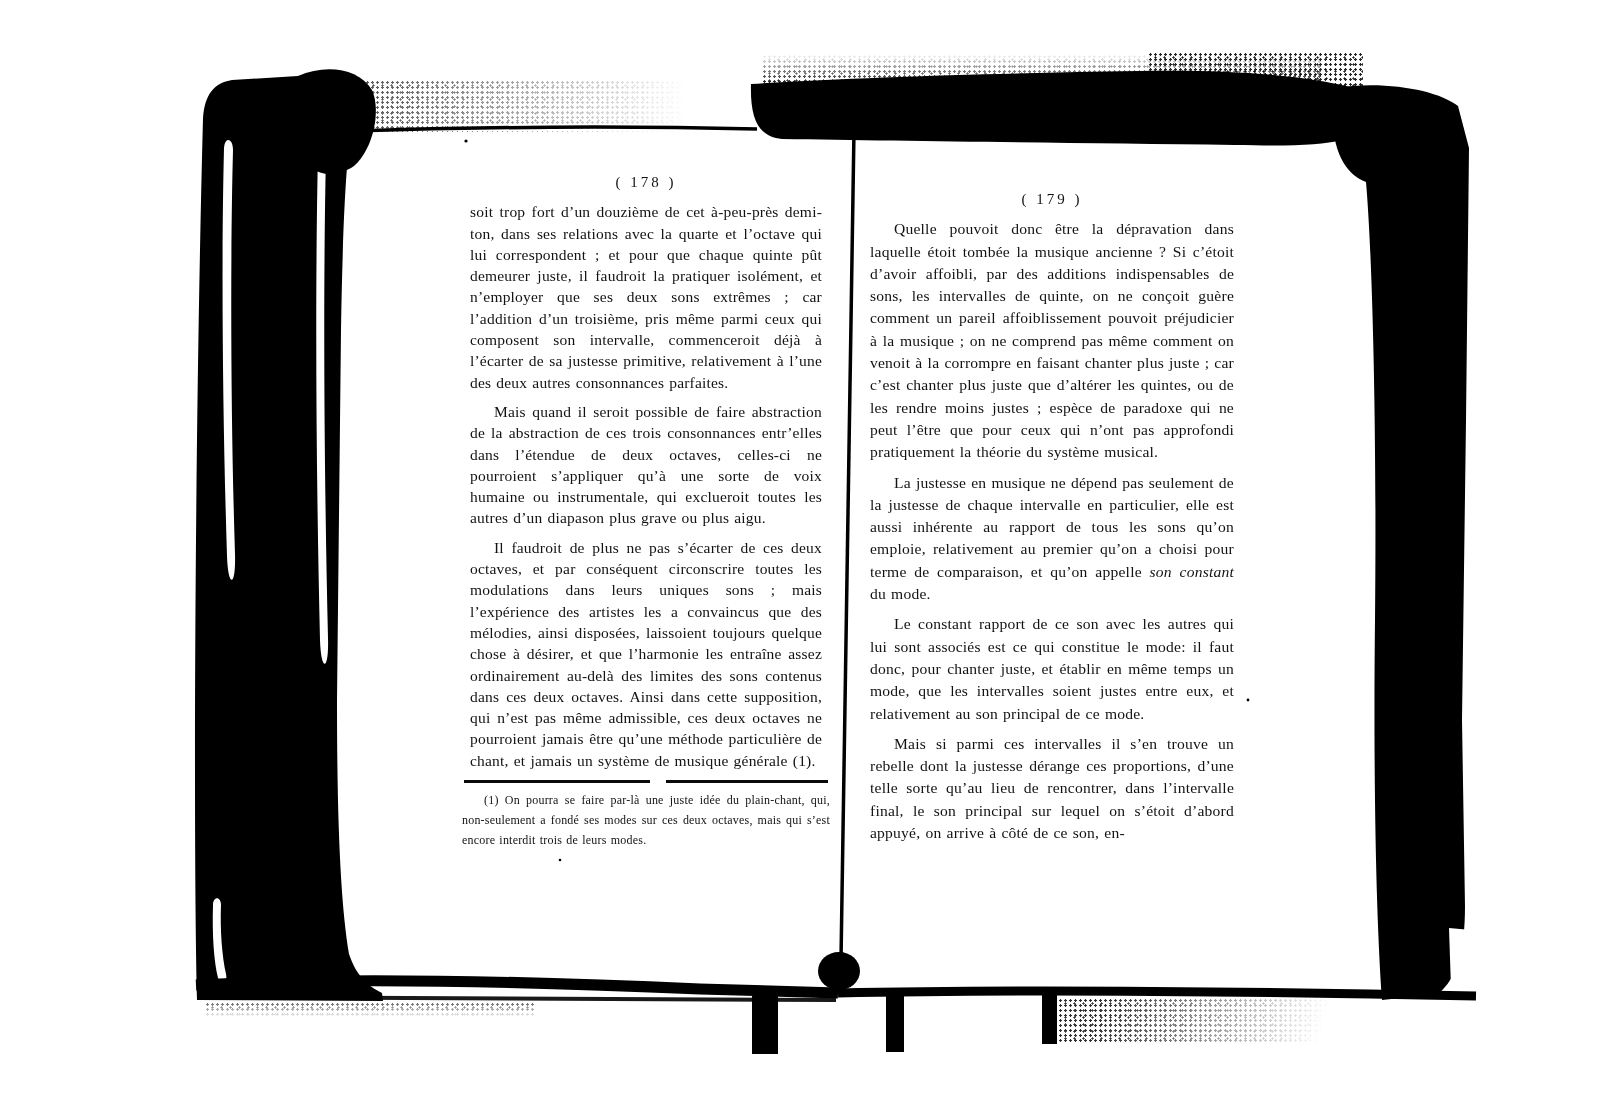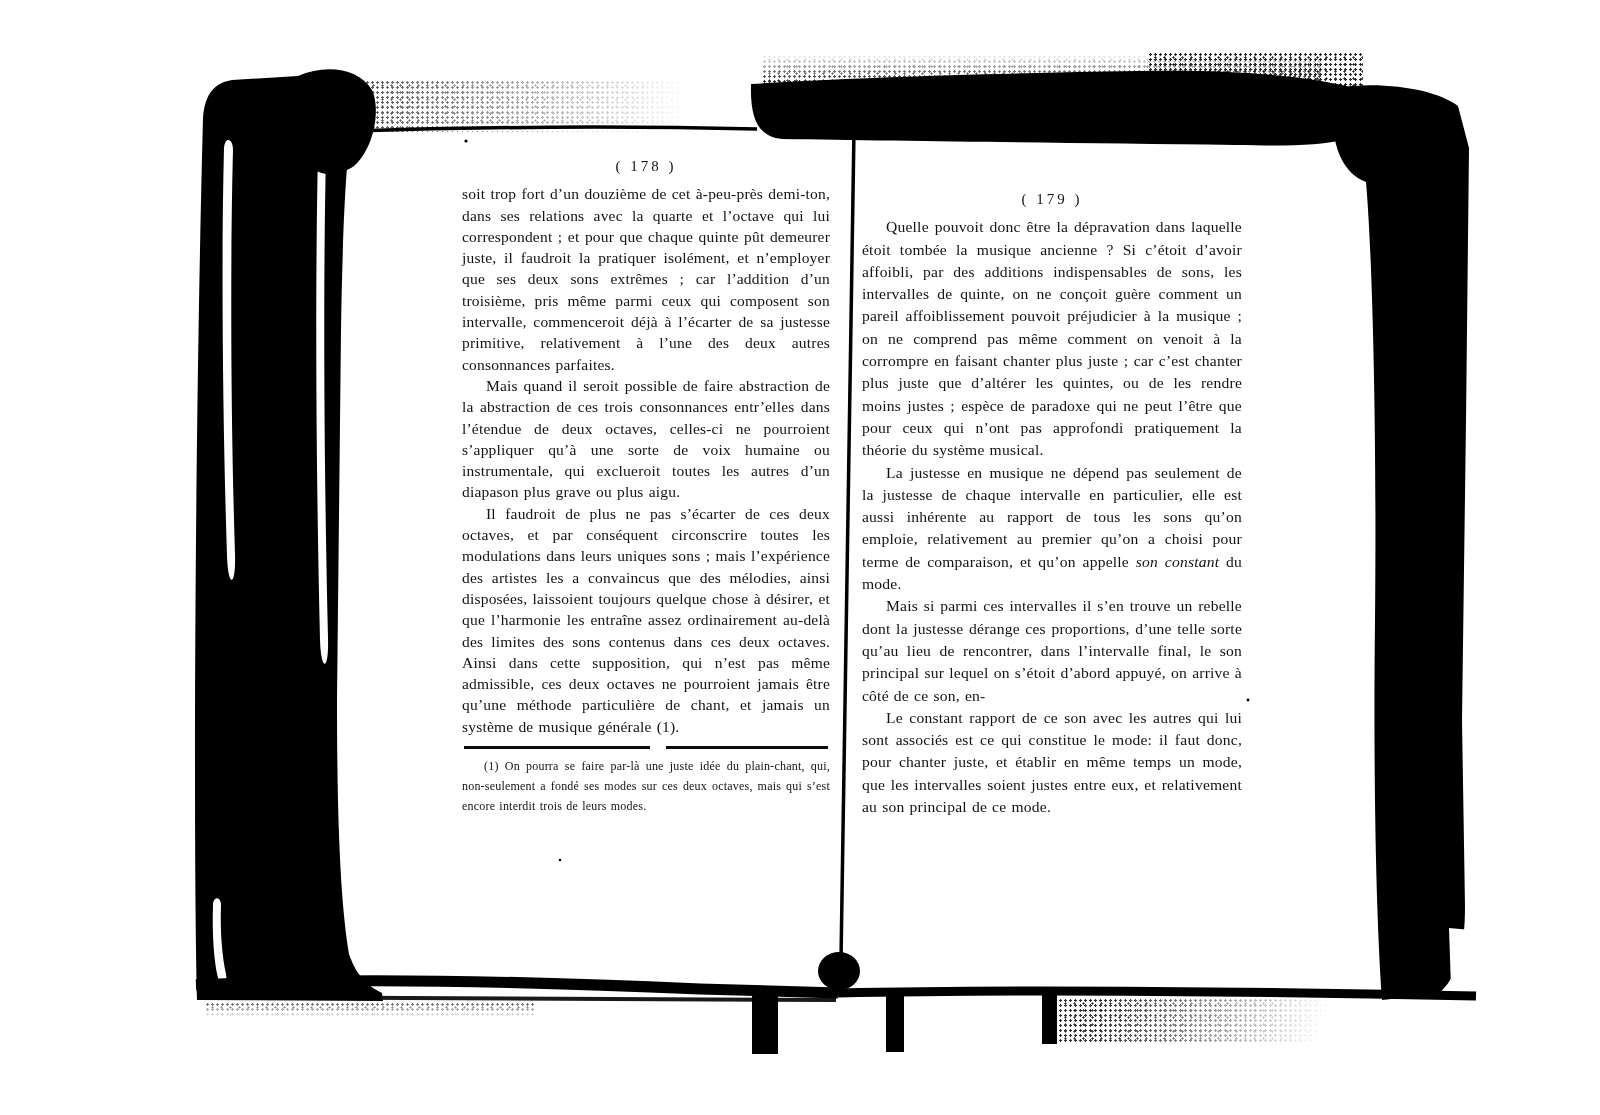--- a/index.html
+++ b/index.html
@@ -23,24 +23,24 @@
   .fade-r { -webkit-mask-image:linear-gradient(to right,#000 8%,transparent 96%);
             mask-image:linear-gradient(to right,#000 8%,transparent 96%); }
   .fade-u { -webkit-mask-image:linear-gradient(to top,#000 15%,transparent 100%);
             mask-image:linear-gradient(to top,#000 15%,transparent 100%); }
   .fade-d { -webkit-mask-image:linear-gradient(to bottom,#000 10%,transparent 100%);
             mask-image:linear-gradient(to bottom,#000 10%,transparent 100%); }
   .fade-rd { -webkit-mask-image:linear-gradient(105deg,#000 15%,transparent 88%);
              mask-image:linear-gradient(105deg,#000 15%,transparent 88%); }
 
   .page-text { position:absolute; text-align:justify; }
-  .page-left  { left:462px; top:156px; width:368px; font-size:15.5px; line-height:21.3px; }
+  .page-left  { left:462px; top:172px; width:368px; font-size:15.5px; line-height:21.3px; }
   .page-right { left:862px; top:188px; width:380px; font-size:15.6px; line-height:22.3px;font-family:Liberation Serif, serif; }
   .pheader { text-align:center; letter-spacing:3px; margin:0 0 6px 0; font-size:15px; }
-  .para { margin:0; letter-spacing:.2px; word-spacing:1px; }
+  .para { margin:8px; letter-spacing:.2px; word-spacing:1px; }
   .para.indent { text-indent:24px; }
   .it { font-style:italic; }
   .rule { display:flex; gap:16px; margin:9px 2px 7px 2px; align-items:center; }
   .rule .seg { height:3px; background:#0a0a0a; }
   .rule .s1 { width:186px; } .rule .s2 { flex:1; }
   .footnote { font-size:12px; line-height:20.2px; letter-spacing:.2px; word-spacing:1px; text-indent:22px; }
 </style>
 </head>
 <body>
 
@@ -88,18 +88,18 @@
       <span class="seg s2"></span>
     </div>
     <div class="footnote">(1) On pourra se faire par-là une juste idée du plain-chant, qui, non-seulement a fondé ses modes sur ces deux octaves, mais qui s’est encore interdit trois de leurs modes.</div>
   </div>
 
   <div class="page-text page-right">
     <div class="pheader">( 179 )</div>
     <div>
         <p class="para indent"><span>Quelle pouvoit donc être la dépravation dans laquelle étoit tombée la musique ancienne ? Si c’étoit d’avoir affoibli, par des additions indispensables de sons, les intervalles de quinte, on ne conçoit guère comment un pareil affoiblissement pouvoit préjudicier à la musique ; on ne comprend pas même comment on venoit à la corrompre en faisant chanter plus juste ; car c’est chanter plus juste que d’altérer les quintes, ou de les rendre moins justes ; espèce de paradoxe qui ne peut l’être que pour ceux qui n’ont pas approfondi pratiquement la théorie du système musical.</span></p>
         <p class="para indent"><span>La justesse en musique ne dépend pas seulement de la justesse de chaque intervalle en particulier, elle est aussi inhérente au rapport de tous les sons qu’on emploie, relativement au premier qu’on a choisi pour terme de comparaison, et qu’on appelle </span><span class="it">son constant</span><span> du mode.</span></p>
+        <p class="para indent"><span>Le constant rapport de ce son avec les autres qui lui sont associés est ce qui constitue le mode: il faut donc, pour chanter juste, et établir en même temps un mode, que les intervalles soient justes entre eux, et relativement au son principal de ce mode.</span></p>
         <p class="para indent"><span>Mais si parmi ces intervalles il s’en trouve un rebelle dont la justesse dérange ces proportions, d’une telle sorte qu’au lieu de rencontrer, dans l’intervalle final, le son principal sur lequel on s’étoit d’abord appuyé, on arrive à côté de ce son, en-</span></p>
-        <p class="para indent"><span>Le constant rapport de ce son avec les autres qui lui sont associés est ce qui constitue le mode: il faut donc, pour chanter juste, et établir en même temps un mode, que les intervalles soient justes entre eux, et relativement au son principal de ce mode.</span></p>
       </div>
   </div>
 
 </div>
 
 </body></html>

